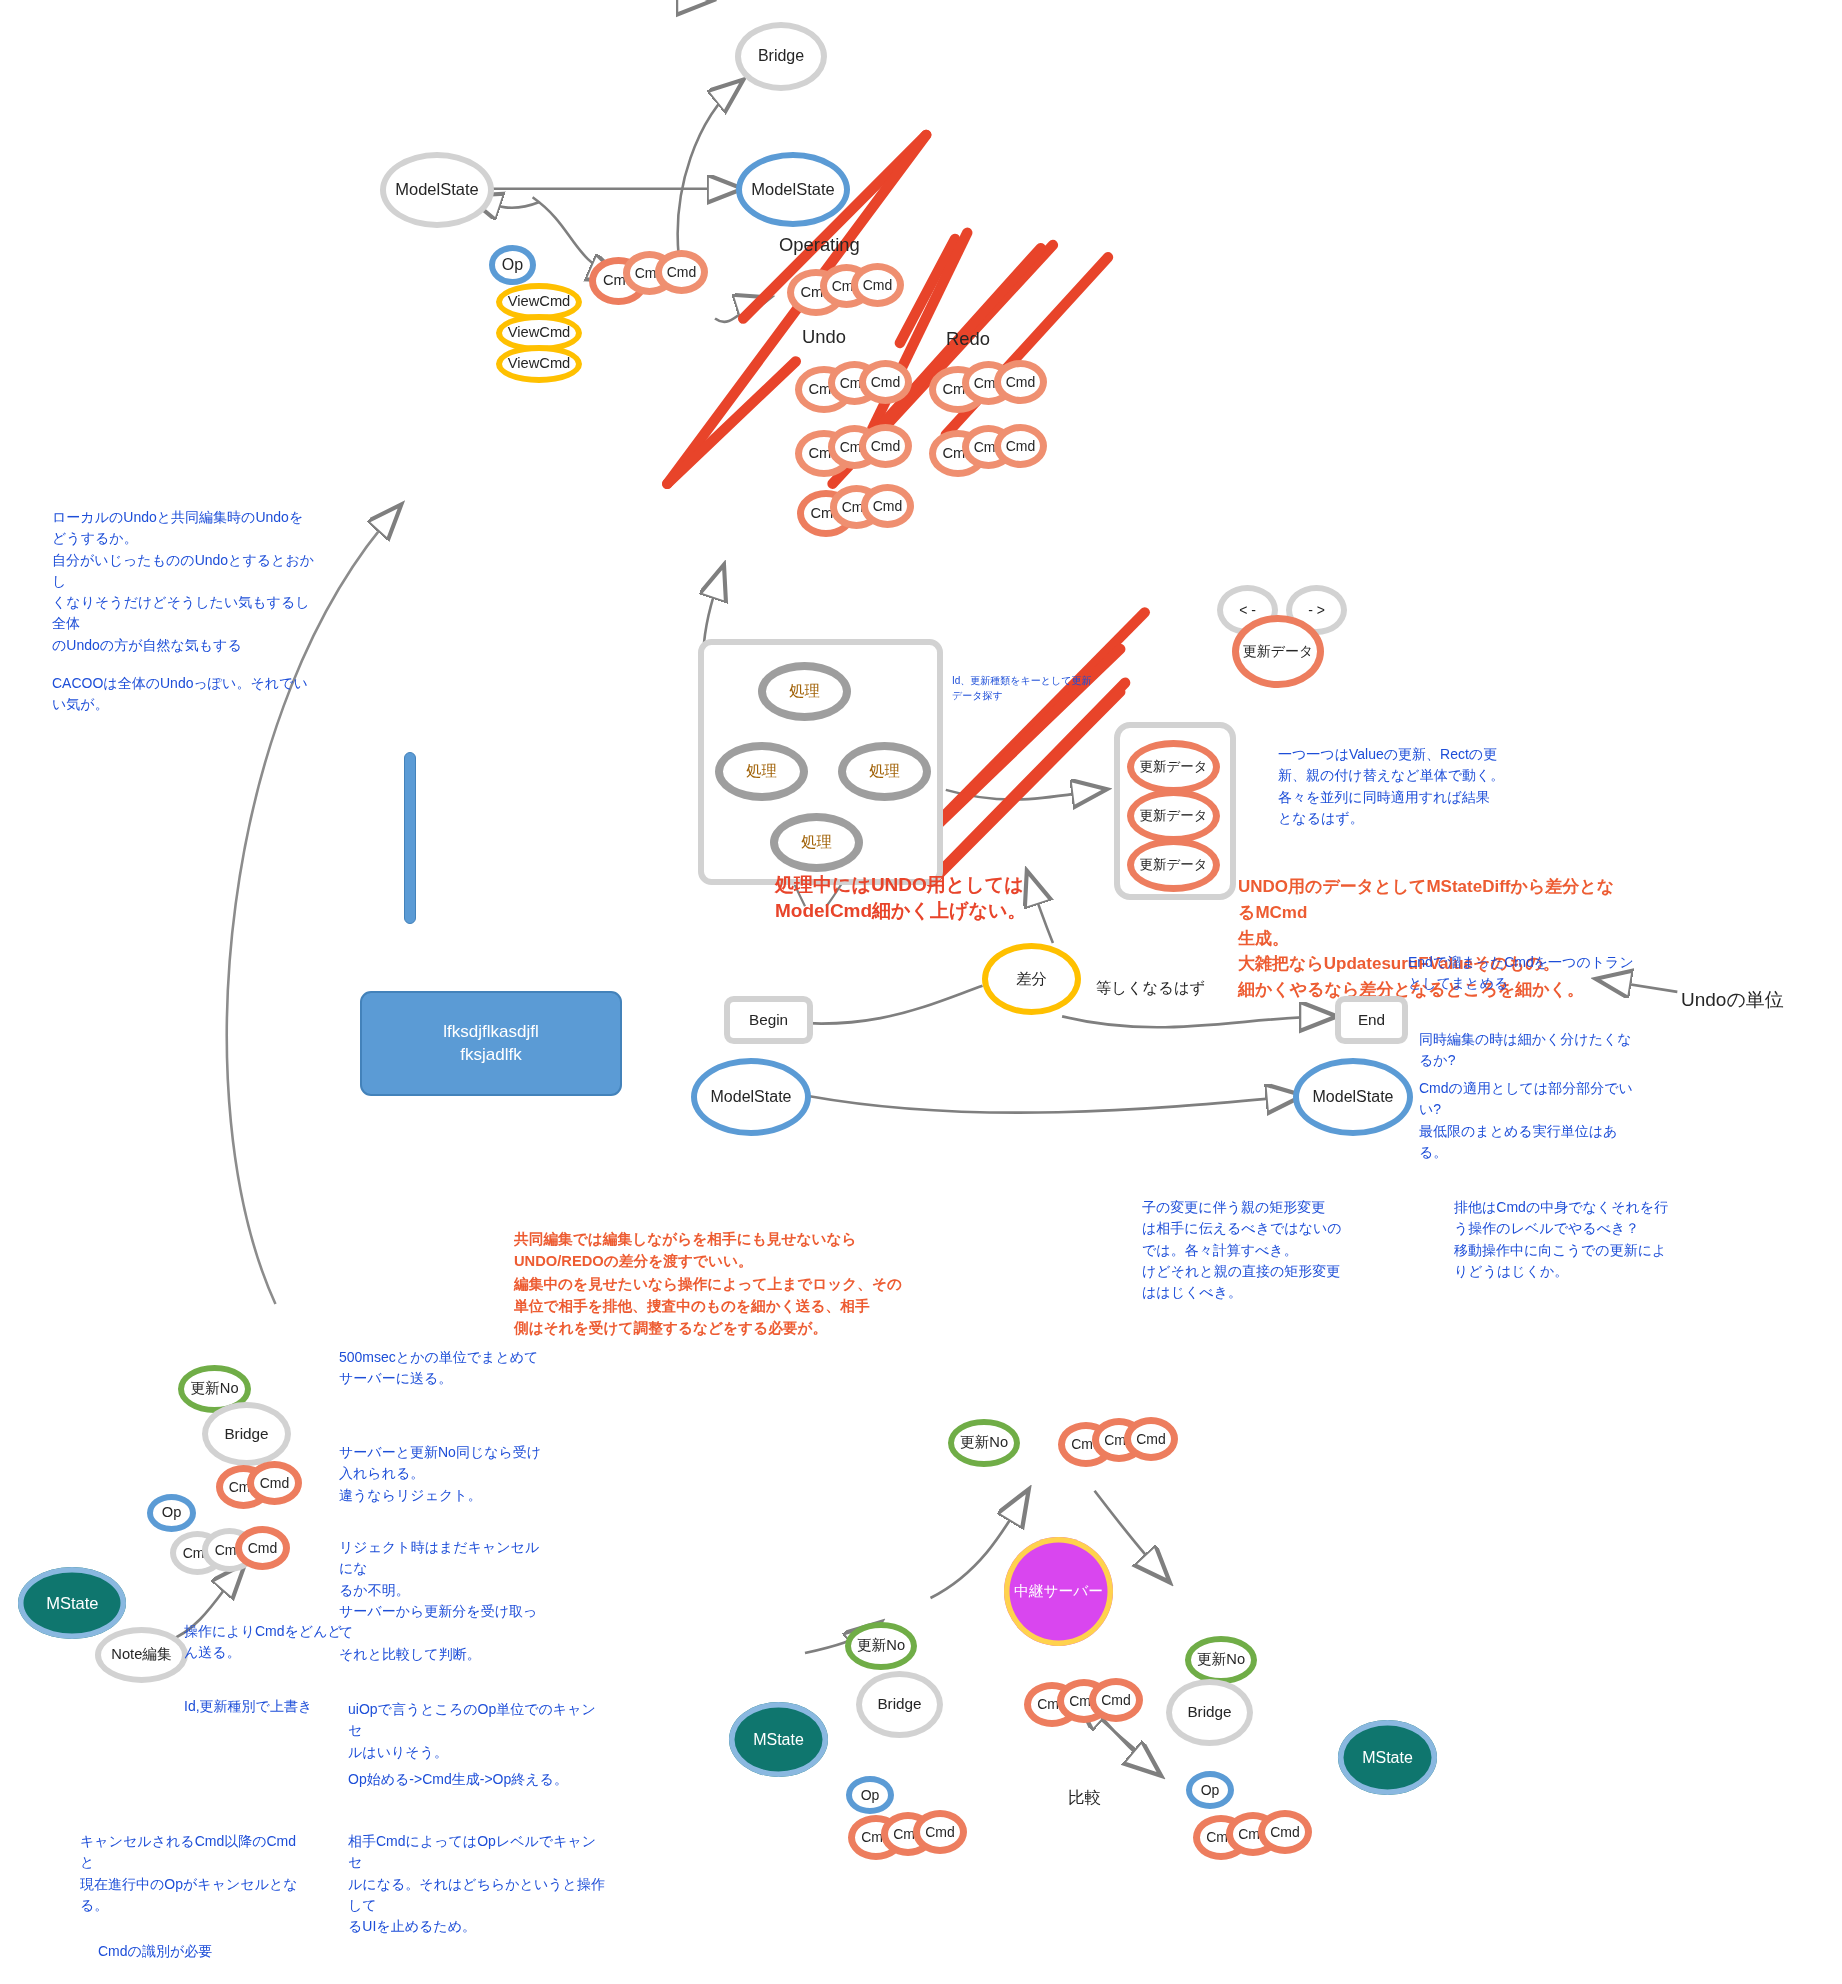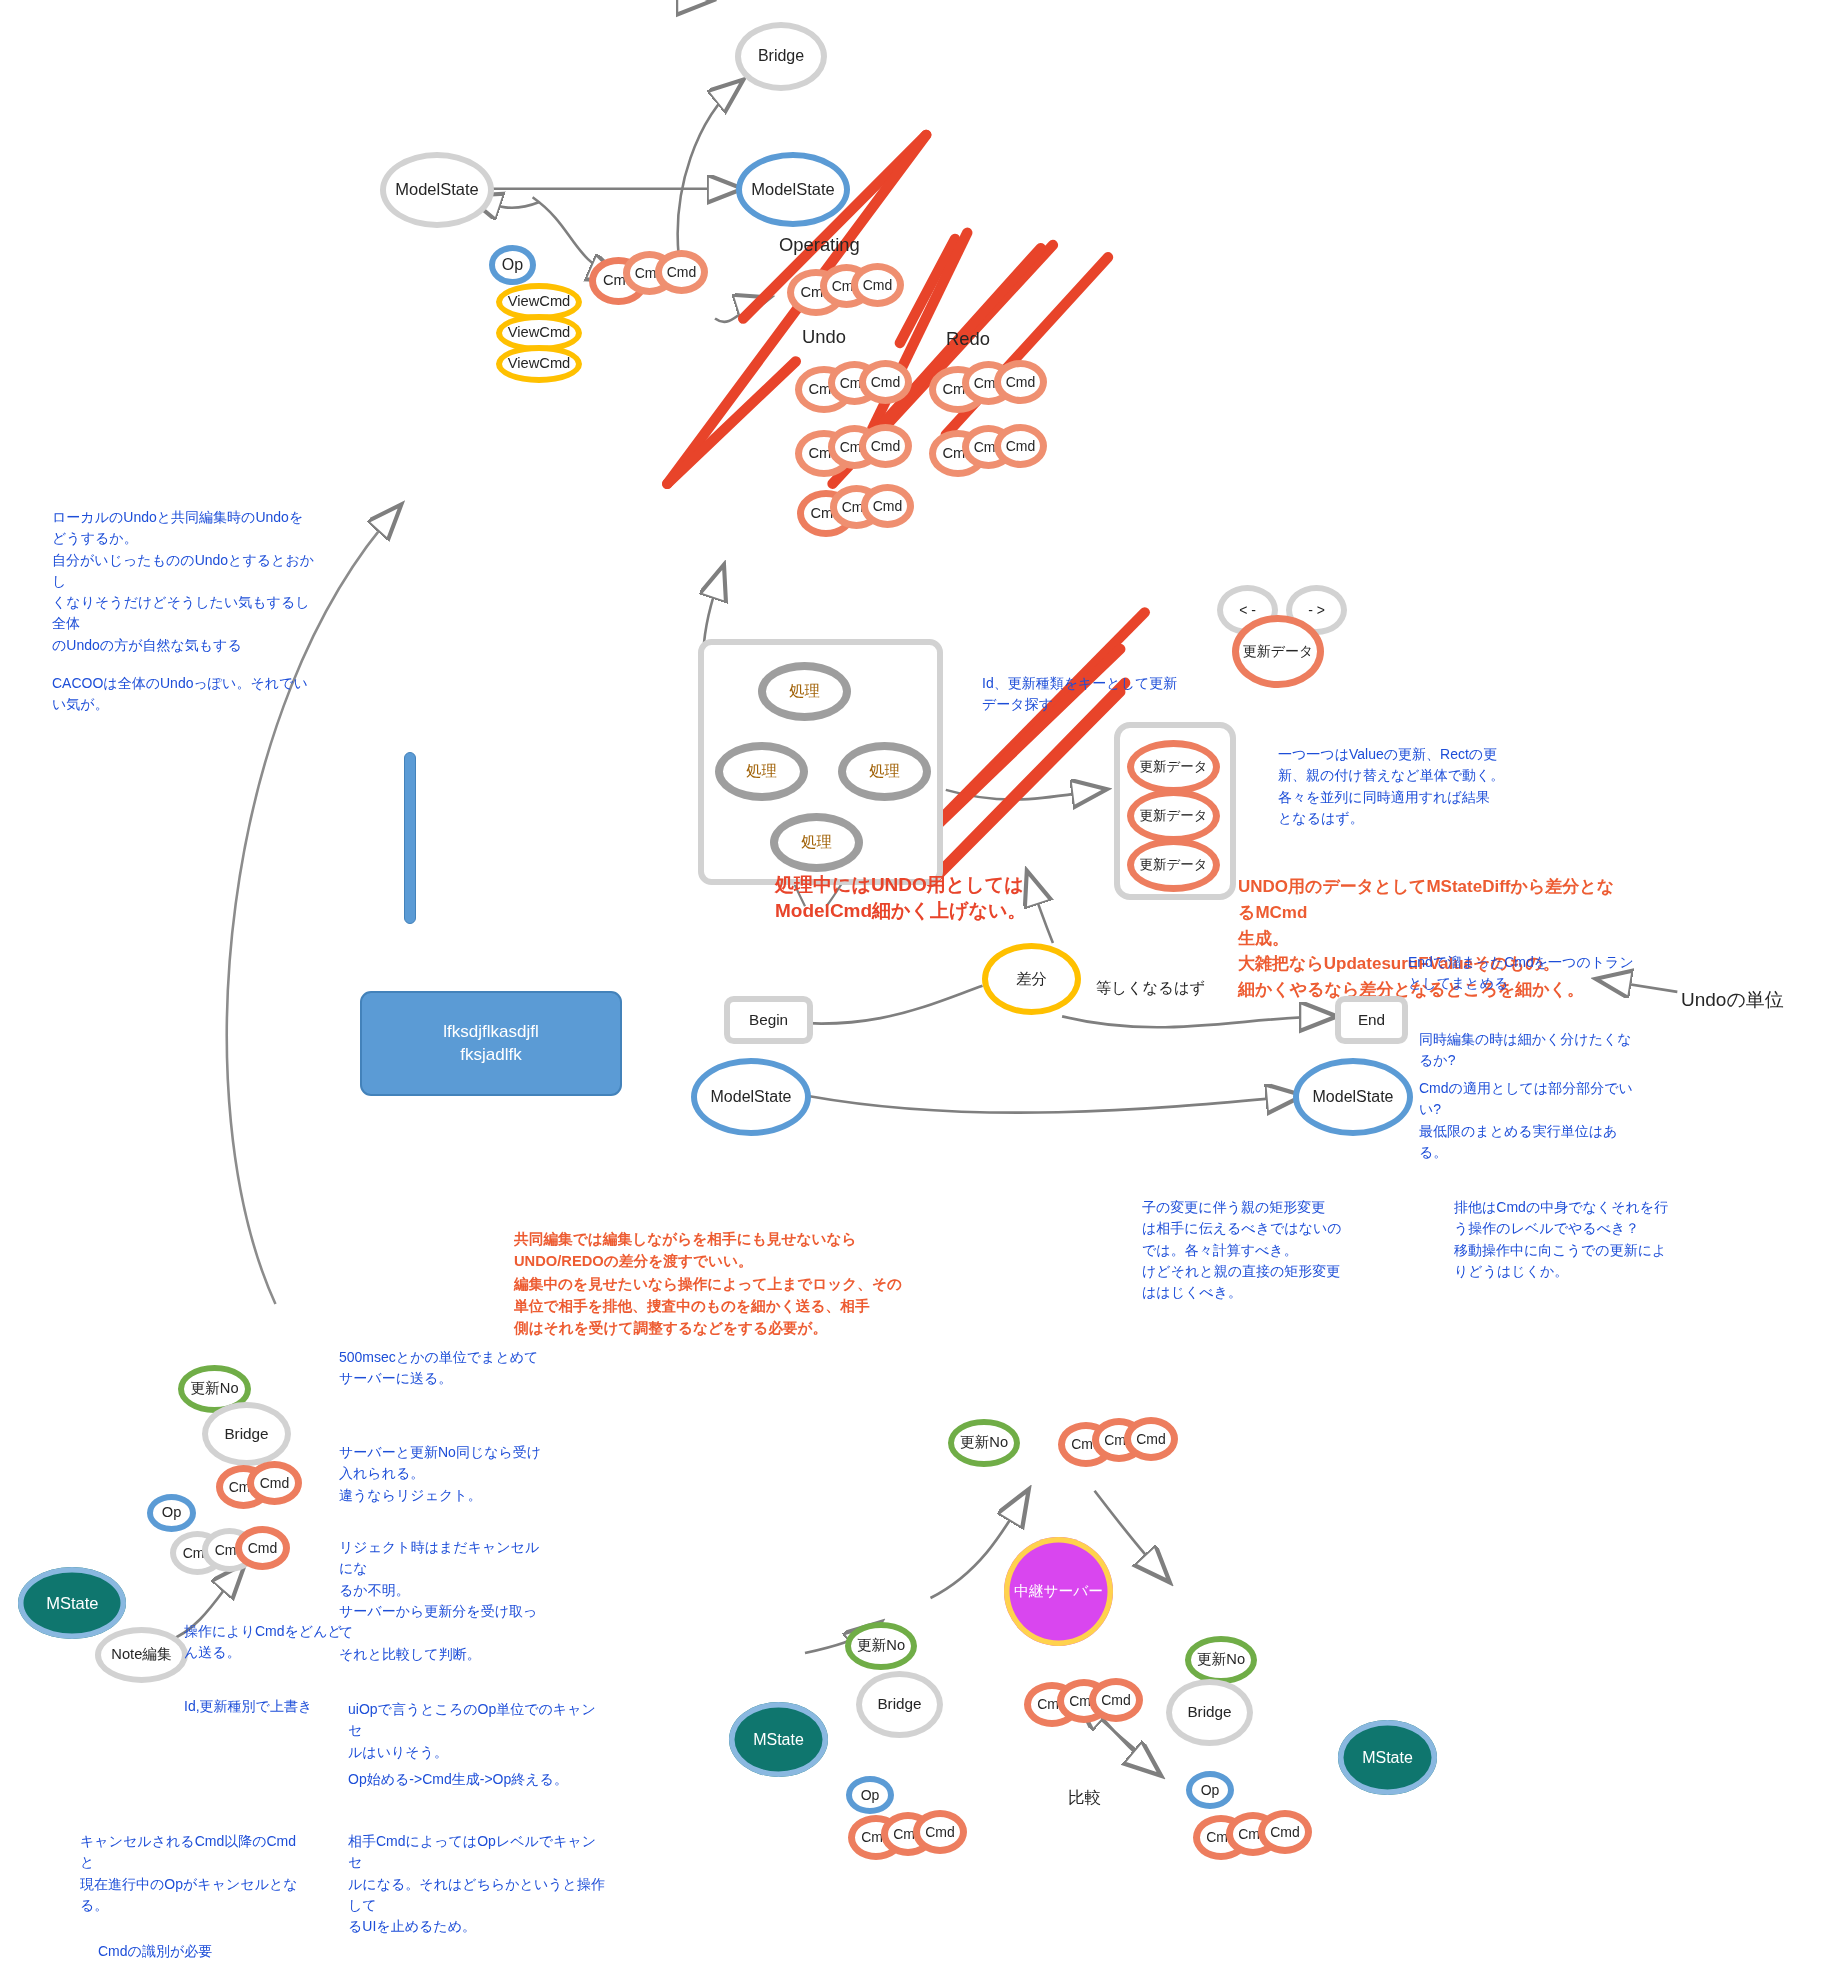--- a/index.html
+++ b/index.html
@@ -258,21 +258,21 @@
   <div class="ring darkgray" style="left:715px;top:742px;width:93px;height:59px;font-size:15.3px;">
     <span>処理</span>
   </div>
   <div class="ring darkgray" style="left:838px;top:742px;width:93px;height:59px;font-size:15.3px;">
     <span>処理</span>
   </div>
   <div class="ring darkgray" style="left:770px;top:813px;width:93px;height:59px;font-size:15.3px;">
     <span>処理</span>
   </div>
 
-  <div class="note" style="left:982px;top:673px;width:202px;font-size:14px;">Id、更新種類をキーとして更新
+  <div class="note" style="left:952px;top:673px;width:202px;font-size:10px;">Id、更新種類をキーとして更新
 データ探す</div>
 
   <div class="note bigred" style="left:775px;top:872px;width:318px;font-size:19px;">処理中にはUNDO用としては
 ModelCmd細かく上げない。</div>
 
   <div class="ring gray" style="left:1217px;top:585px;width:61px;height:50px;font-size:14px;">
     <span>&lt; -</span>
   </div>
   <div class="ring gray" style="left:1286px;top:585px;width:61px;height:50px;font-size:14px;">
     <span>- &gt;</span>

